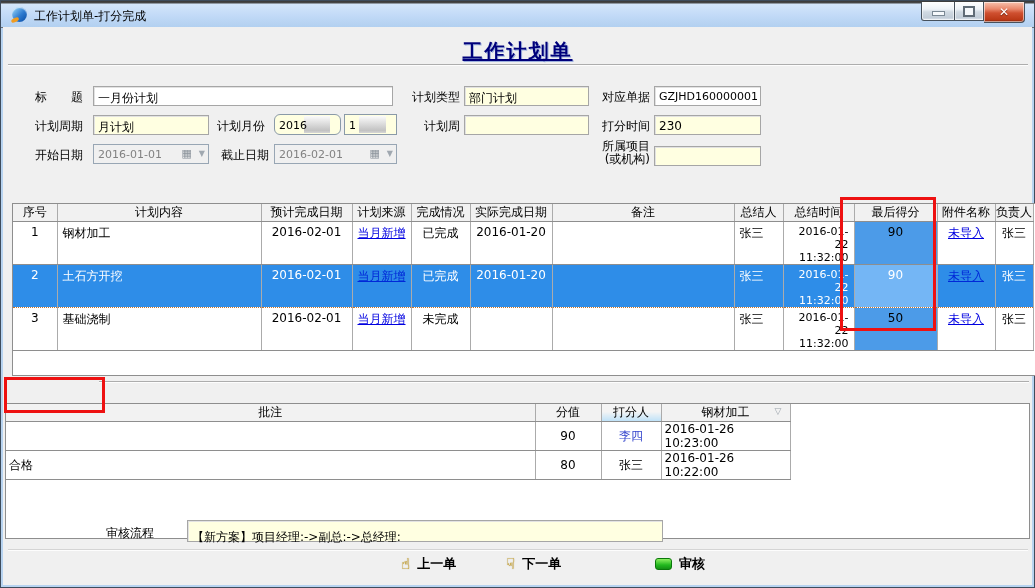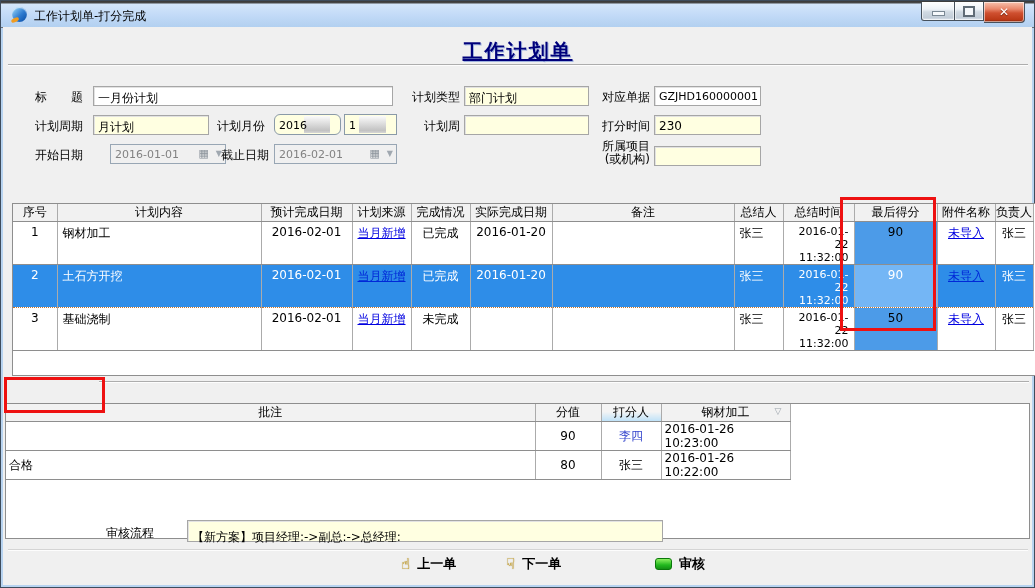--- a/index.html
+++ b/index.html
@@ -114,21 +114,21 @@
     <div class="spin" style="left:341px;top:87px;width:53px;">
       <span style="position:relative;z-index:1;">1</span>
       <span class="gray" style="left:28%;width:52%;"></span>
     </div>
     <div class="lbl lbl-r" style="left:411px;top:91px;width:46px;">计划周</div>
     <div class="inp yellow" style="left:461px;top:88px;width:125px;"></div>
     <div class="lbl lbl-r" style="left:595px;top:91px;width:52px;">打分时间</div>
     <div class="inp yellow" style="left:651px;top:88px;width:107px;">230</div>
 
     <div class="lbl" style="left:32px;top:120px;">开始日期</div>
-    <div class="datef" style="left:90px;top:117px;width:116px;margin-left:17px;">
+    <div class="datef" style="left:90px;top:117px;width:116px;">
       <span>2016-01-01</span>
       <span class="cal">▦</span>
       <span class="arr">▼</span>
     </div>
     <div class="lbl" style="left:218px;top:120px;">截止日期</div>
     <div class="datef" style="left:271px;top:117px;width:123px;">
       <span>2016-02-01</span>
       <span class="cal">▦</span>
       <span class="arr">▼</span>
     </div>

